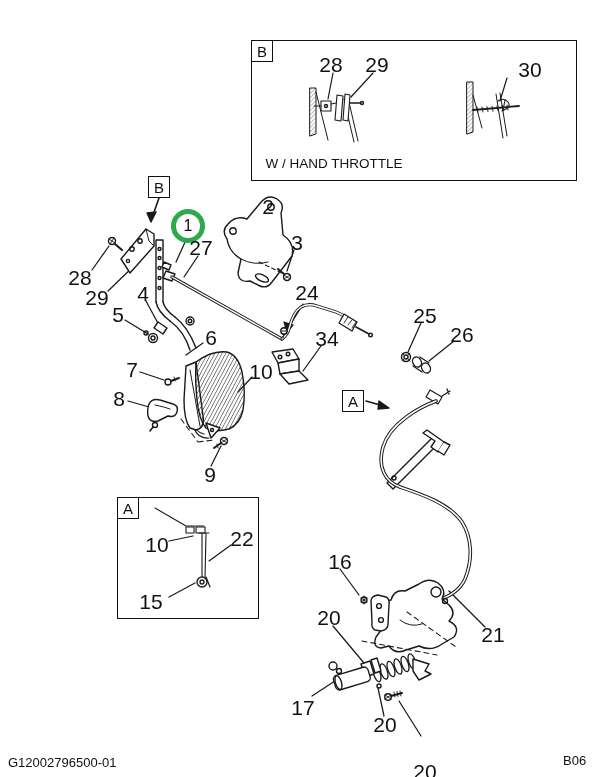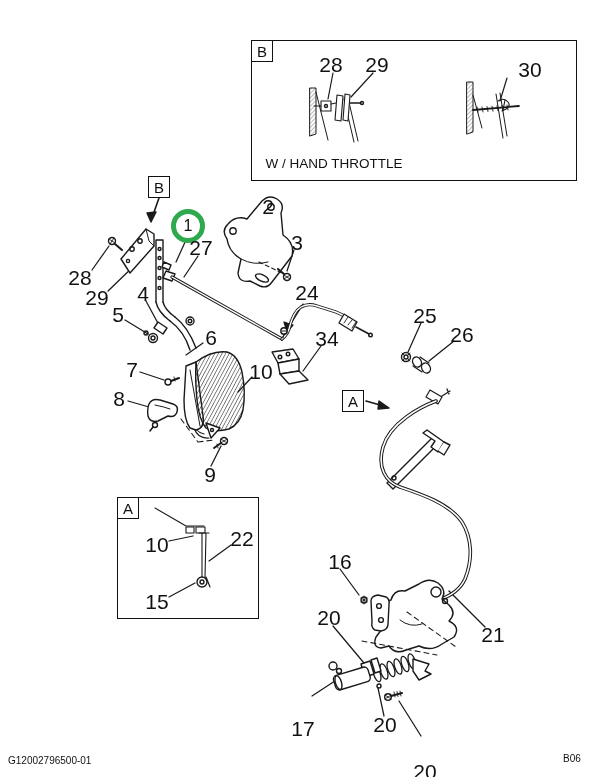--- a/index.html
+++ b/index.html
@@ -7,21 +7,21 @@
         font-family:"Liberation Sans",sans-serif;color:#111;}
   svg.art{position:absolute;left:0;top:0;}
   .co{position:absolute;transform:translate(-50%,-50%);font-size:21px;line-height:1;
       color:#111;white-space:nowrap;}
   .ring{width:24px;height:24px;border:5px solid #2fa94d;border-radius:50%;
         display:flex;align-items:center;justify-content:center;font-size:16px;}
   .refbox{position:absolute;width:20px;height:20px;border:1.8px solid #111;background:#fff;
           display:flex;align-items:center;justify-content:center;font-size:15px;}
   .inset{position:absolute;border:1.8px solid #111;background:transparent;}
   .cap{position:absolute;transform:translate(-50%,-50%);font-size:13.5px;white-space:nowrap;}
-  .foot{position:absolute;font-size:10px;white-space:nowrap;}
+  .foot{position:absolute;font-size:13px;white-space:nowrap;}
 </style>
 </head>
 <body>
 
 <div class="page">
 
   <svg class="art" width="610" height="777" viewBox="0 0 610 777" fill="none" stroke="#1a1a1a" stroke-width="1.4" stroke-linecap="round" stroke-linejoin="round">
     <defs>
       <pattern id="hatch" width="3.2" height="3.2" patternUnits="userSpaceOnUse" patternTransform="rotate(28)">
         <line x1="0" y1="0" x2="0" y2="3.2" stroke="#2a2a2a" stroke-width="1.1"></line>
@@ -290,37 +290,37 @@
   <span class="co" style="left:268px;top:206px">2</span>
   <span class="co" style="left:297px;top:242px">3</span>
   <span class="co" style="left:143px;top:293px">4</span>
   <span class="co" style="left:118px;top:314px">5</span>
   <span class="co" style="left:211px;top:337px">6</span>
   <span class="co" style="left:132px;top:369px">7</span>
   <span class="co" style="left:119px;top:398px">8</span>
   <span class="co" style="left:210px;top:474px">9</span>
   <span class="co" style="left:261px;top:371px">10</span>
   <span class="co" style="left:340px;top:561px">16</span>
-  <span class="co" style="left:303px;top:728px">17</span>
+  <span class="co" style="left:303px;top:707px">17</span>
   <span class="co" style="left:329px;top:617px">20</span>
   <span class="co" style="left:385px;top:724px">20</span>
   <span class="co" style="left:425px;top:771px">20</span>
   <span class="co" style="left:493px;top:634px">21</span>
   <span class="co" style="left:327px;top:338px">34</span>
   <span class="co" style="left:307px;top:292px">24</span>
   <span class="co" style="left:425px;top:315px">25</span>
   <span class="co" style="left:462px;top:334px">26</span>
   <span class="co" style="left:201px;top:247px">27</span>
   <span class="co" style="left:80px;top:277px">28</span>
   <span class="co" style="left:97px;top:297px">29</span>
 
   <span class="co" style="left:331px;top:64px">28</span>
   <span class="co" style="left:377px;top:64px">29</span>
   <span class="co" style="left:530px;top:69px">30</span>
 
   <span class="co" style="left:157px;top:544px">10</span>
   <span class="co" style="left:242px;top:538px">22</span>
-  <span class="co" style="left:157px;top:601px">15</span>
+  <span class="co" style="left:151px;top:601px">15</span>
 
   <div class="foot" style="left:8px;top:755px">G12002796500-01</div>
   <div class="foot" style="left:563px;top:753px">B06</div>
 
 </div>
 
 </body></html>

